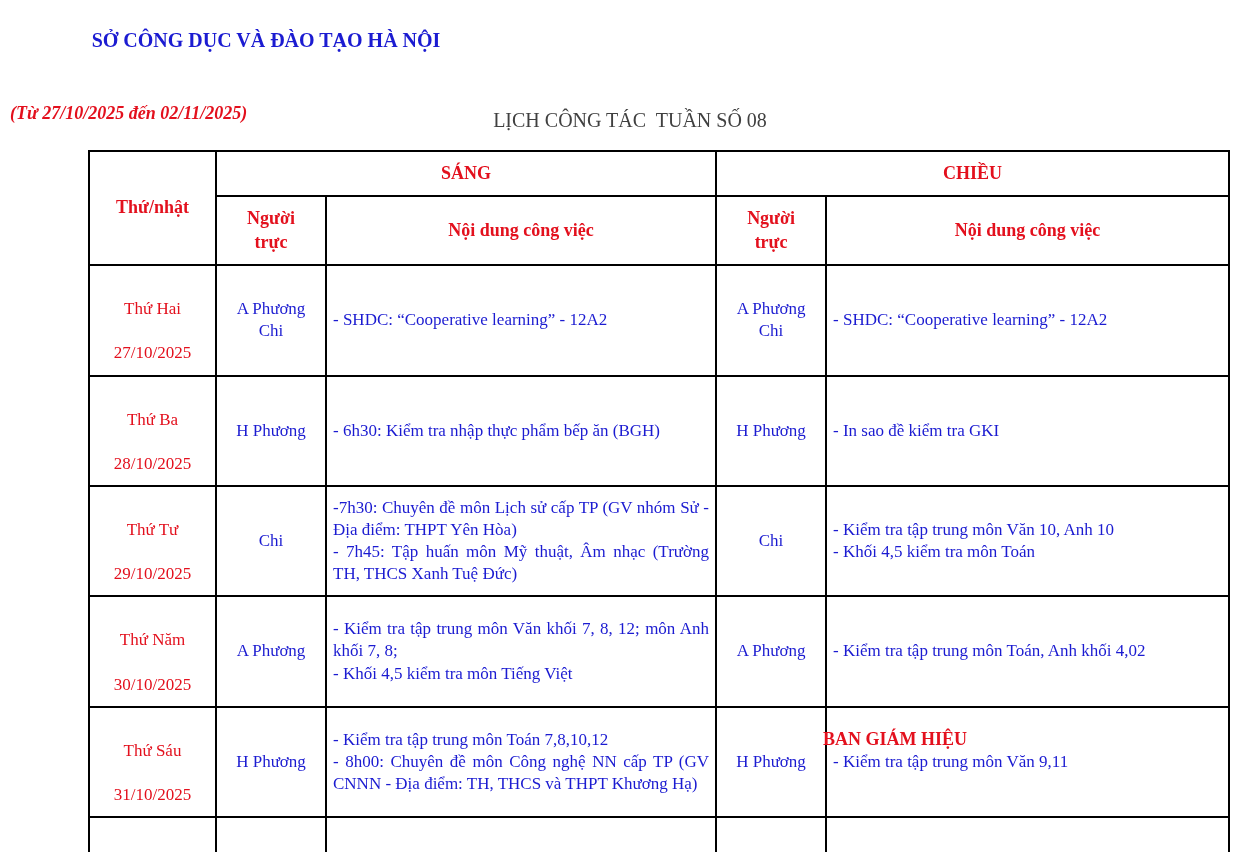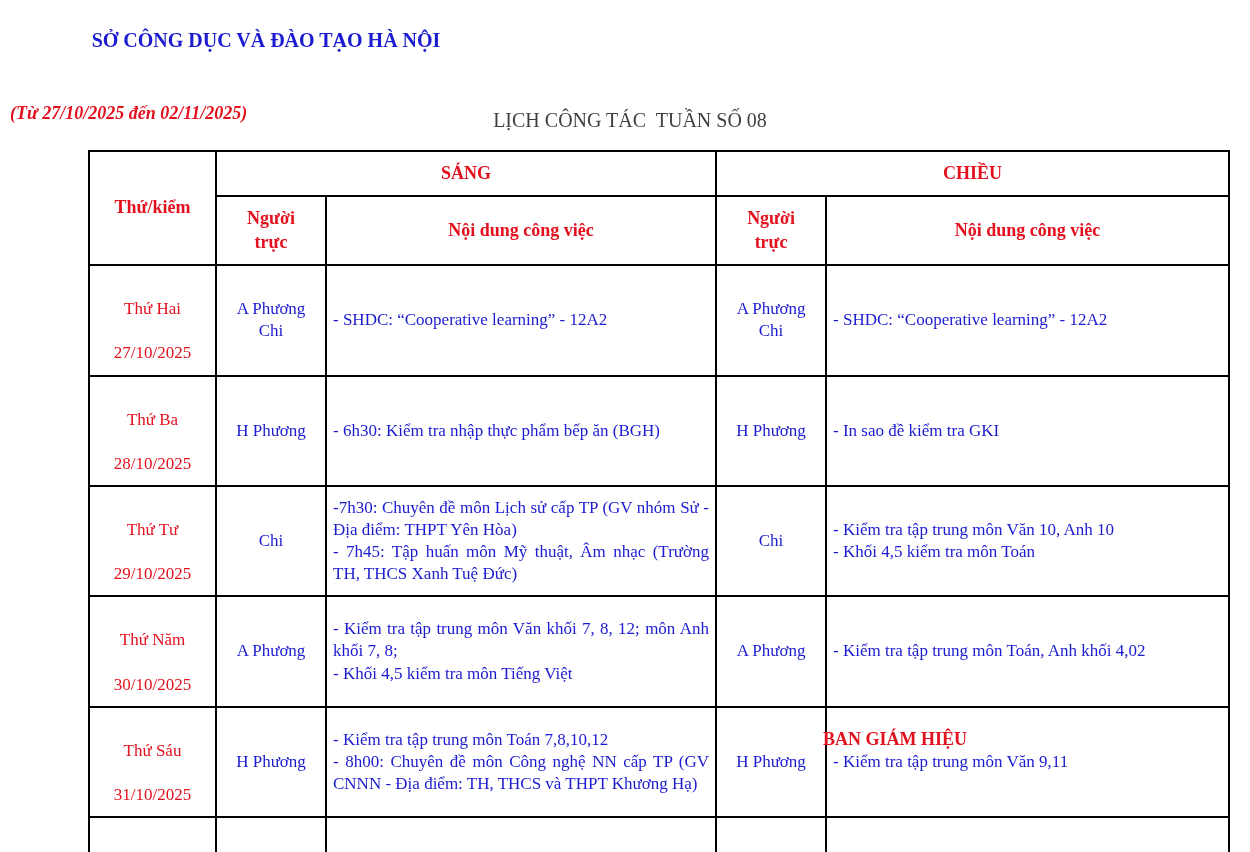--- a/index.html
+++ b/index.html
@@ -73,21 +73,21 @@
 <table class="schedule">
   <colgroup>
     <col style="width:127px">
     <col style="width:110px">
     <col style="width:390px">
     <col style="width:110px">
     <col style="width:403px">
   </colgroup>
   <tbody>
     <tr style="height:42px">
-      <th class="hdr" rowspan="2">Thứ/kiểm</th>
+      <th class="hdr" rowspan="2">Thứ/nhật</th>
       <th class="hdr" colspan="2">SÁNG</th>
       <th class="hdr" colspan="2">CHIỀU</th>
     </tr>
     <tr style="height:48px">
       <th class="hdr">Người
 trực</th>
       <th class="hdr">Nội dung công việc</th>
       <th class="hdr">Người
 trực</th>
       <th class="hdr">Nội dung công việc</th>

